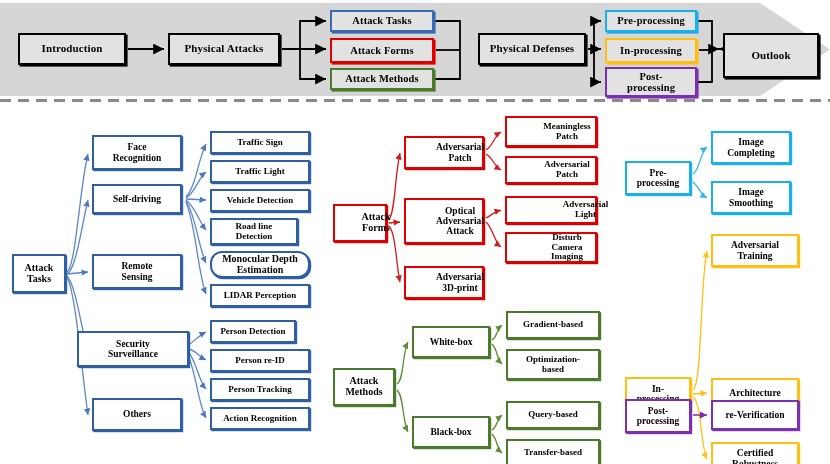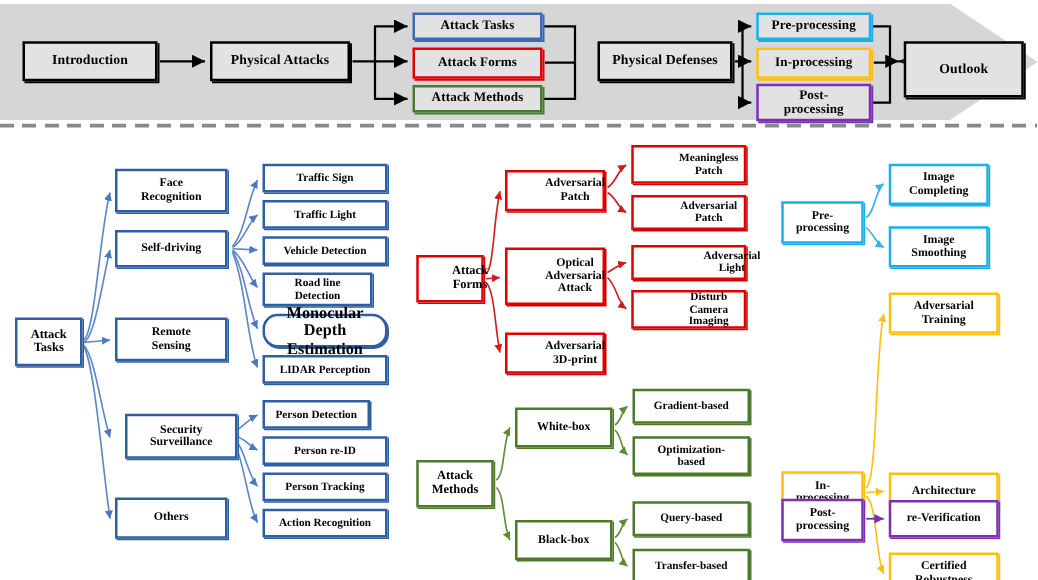--- a/index.html
+++ b/index.html
@@ -217,41 +217,41 @@
           <span style="white-space: pre-line;">Face
 Recognition</span>
         </div>
         <div class="nb blue" style="left: 92px; top: 80px; width: 90px; height: 30px; font-size: 9.5px;">
           <span style="white-space: pre-line;">Self-driving</span>
         </div>
         <div class="nb blue" style="left: 92px; top: 150px; width: 90px; height: 35px; font-size: 9.5px;">
           <span style="white-space: pre-line;">Remote
 Sensing</span>
         </div>
-        <div class="nb blue" style="left: 100px; top: 227px; width: 90px; height: 36px; font-size: 9.5px;">
+        <div class="nb blue" style="left: 77px; top: 227px; width: 112px; height: 36px; font-size: 9.5px;">
           <span style="white-space: pre-line;">Security
 Surveillance</span>
         </div>
         <div class="nb blue" style="left: 92px; top: 294px; width: 90px; height: 33px; font-size: 9.5px;">
           <span style="white-space: pre-line;">Others</span>
         </div>
         <div class="nb blue" style="left: 210px; top: 27px; width: 100px; height: 23px; font-size: 9px;">
           <span style="white-space: pre-line;">Traffic Sign</span>
         </div>
         <div class="nb blue" style="left: 210px; top: 56px; width: 100px; height: 23px; font-size: 9px;">
           <span style="white-space: pre-line;">Traffic Light</span>
         </div>
         <div class="nb blue" style="left: 210px; top: 85px; width: 100px; height: 23px; font-size: 9px;">
           <span style="white-space: pre-line;">Vehicle Detection</span>
         </div>
         <div class="nb blue" style="left: 210px; top: 114px; width: 88px; height: 27px; font-size: 9px;">
           <span style="white-space: pre-line;">Road line
 Detection</span>
         </div>
-        <div class="nb blue" style="left: 210px; top: 147px; width: 100px; height: 27px; font-size: 13px; border-radius: 12px;">
+        <div class="nb blue" style="left: 210px; top: 147px; width: 100px; height: 27px; font-size: 10px; border-radius: 12px;">
           <span style="white-space: pre-line;">Monocular Depth
 Estimation</span>
         </div>
         <div class="nb blue" style="left: 210px; top: 180px; width: 100px; height: 23px; font-size: 9px;">
           <span style="white-space: pre-line; text-align: center;">LIDAR Perception</span>
         </div>
         <div class="nb blue" style="left: 210px; top: 216px; width: 86px; height: 23px; font-size: 9px;">
           <span style="white-space: pre-line;">Person Detection</span>
         </div>
         <div class="nb blue" style="left: 210px; top: 245px; width: 100px; height: 23px; font-size: 9px;">

